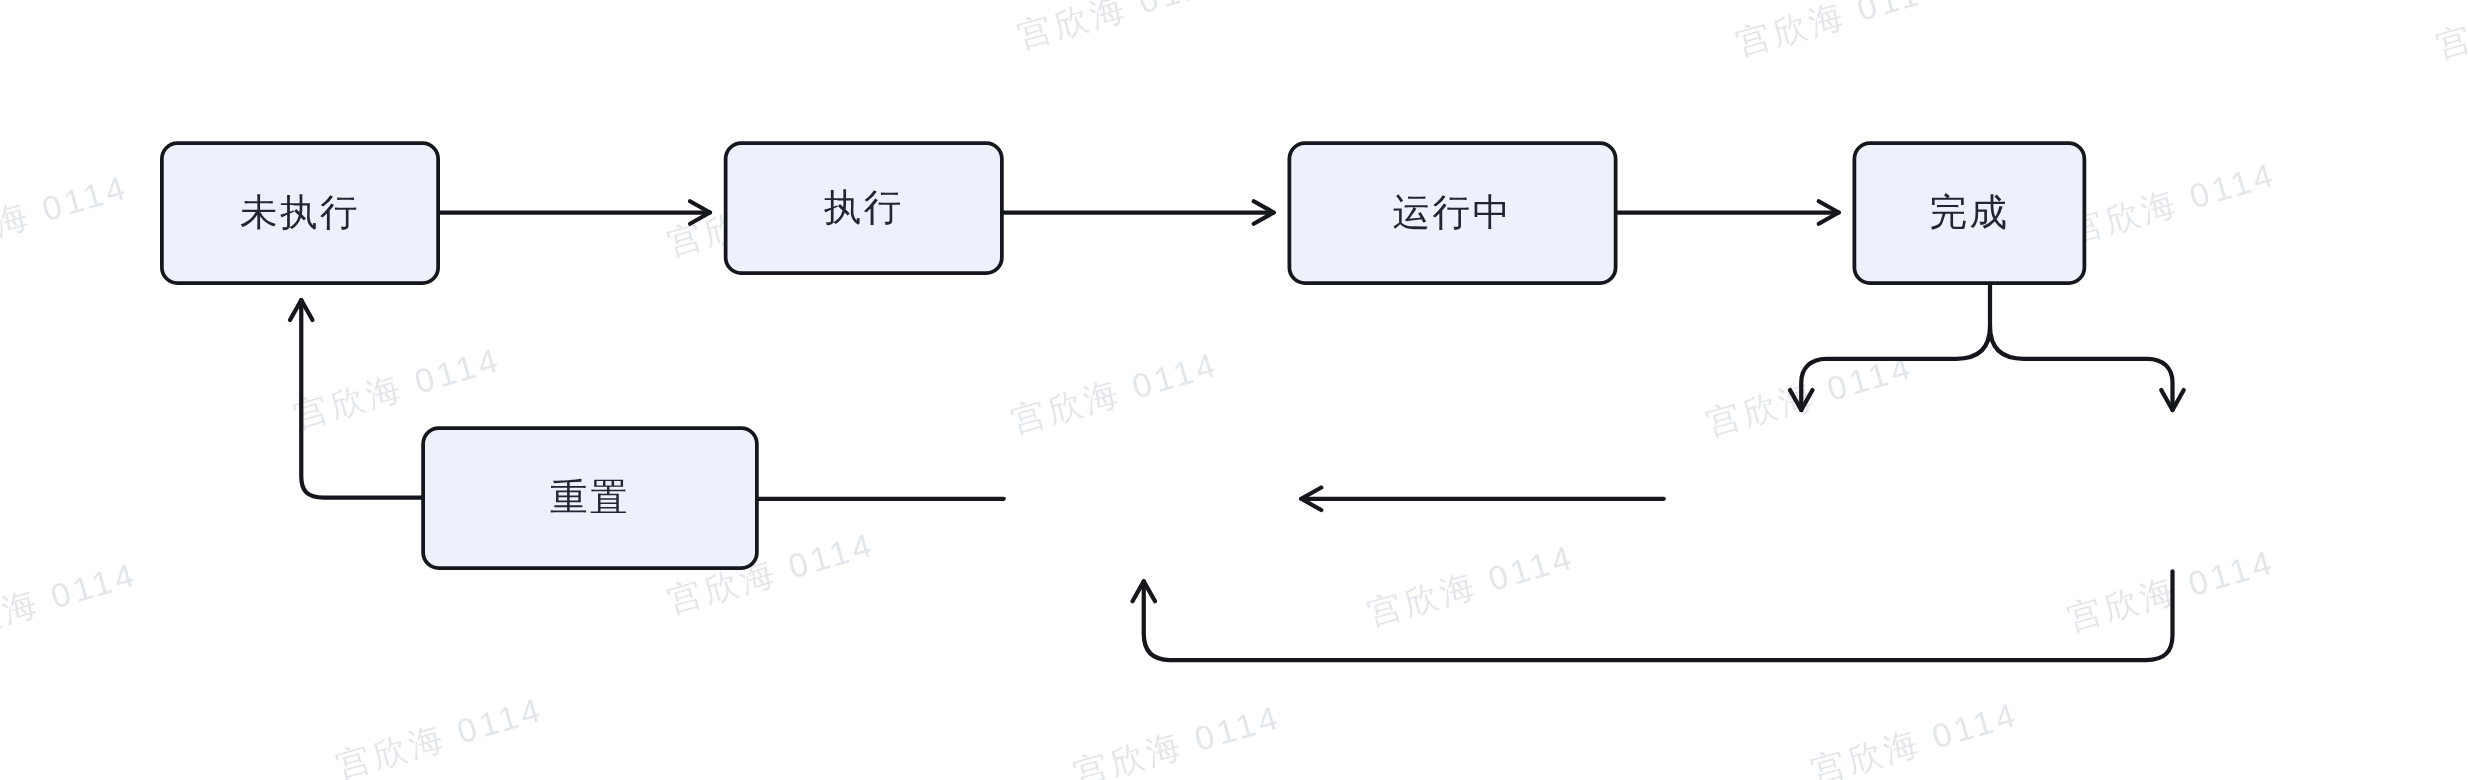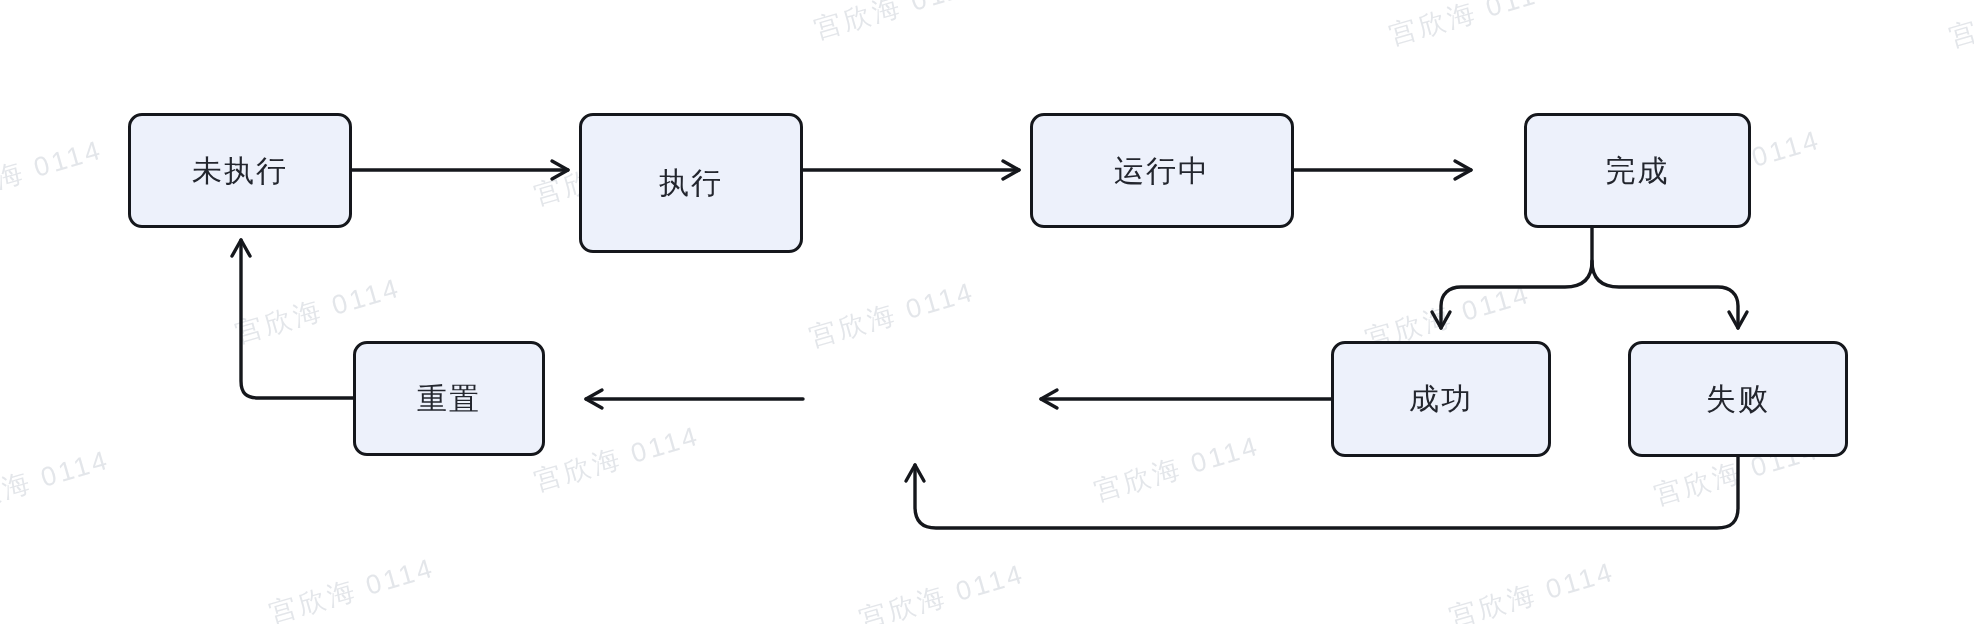--- a/index.html
+++ b/index.html
@@ -91,32 +91,26 @@
     <path d="M1592 261 C1592 278 1601 287 1619 287 L1718 287 C1730 287 1738 294 1738 306 L1738 328" marker-end="url(#arrowhead)"></path>
     <path d="M1331 399 L1041 399" marker-end="url(#arrowhead)"></path>
     <path d="M803 399 L586 399" marker-end="url(#arrowhead)"></path>
     <path d="M353 398 L259 398 C246 398 241 393 241 381 L241 240" marker-end="url(#arrowhead)"></path>
     <path d="M1738 457 L1738 508 C1738 522 1731 528 1717 528 L936 528 C922 528 915 521 915 507 L915 465" marker-end="url(#arrowhead)"></path>
   </svg>
 
   <div class="node" style="left:128px;top:113px;width:224px;height:115px">
     <span class="label">未执行</span>
   </div>
-  <div class="node" style="left:579px;top:113px;width:224px;height:140px">
+  <div class="node" style="left:579px;top:113px;width:224px;height:107px">
     <span class="label">执行</span>
   </div>
   <div class="node" style="left:1030px;top:113px;width:264px;height:115px">
     <span class="label">运行中</span>
   </div>
-  <div class="node" style="left:1524px;top:113px;width:227px;height:115px">
+  <div class="node" style="left:1482px;top:113px;width:187px;height:115px">
     <span class="label">完成</span>
   </div>
-  <div class="node" style="left:353px;top:341px;width:192px;height:115px">
+  <div class="node" style="left:337px;top:341px;width:270px;height:115px">
     <span class="label">重置</span>
-  </div>
-  <div class="node" style="left:1331px;top:341px;width:220px;height:116px">
-    <span class="label">成功</span>
-  </div>
-  <div class="node" style="left:1628px;top:341px;width:220px;height:116px">
-    <span class="label">失败</span>
   </div>
 
 </div>
 
 </body></html>

